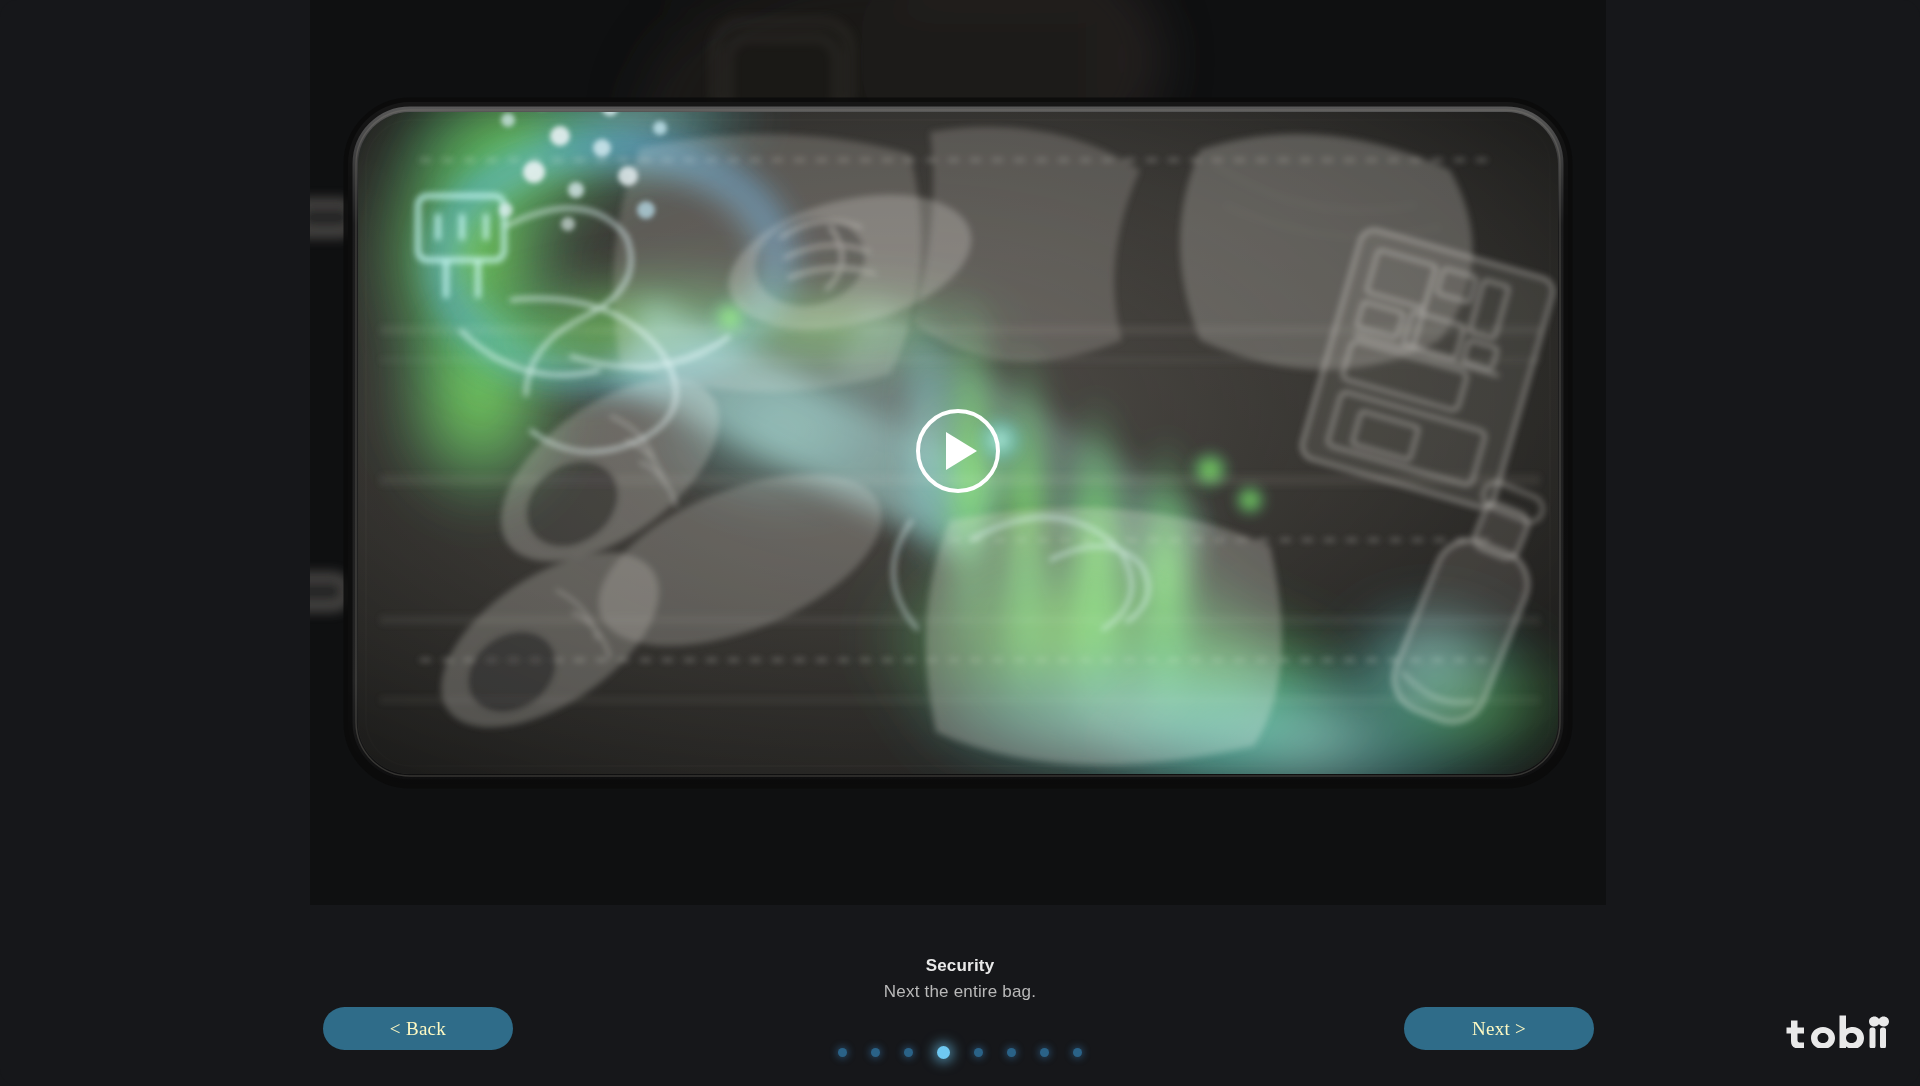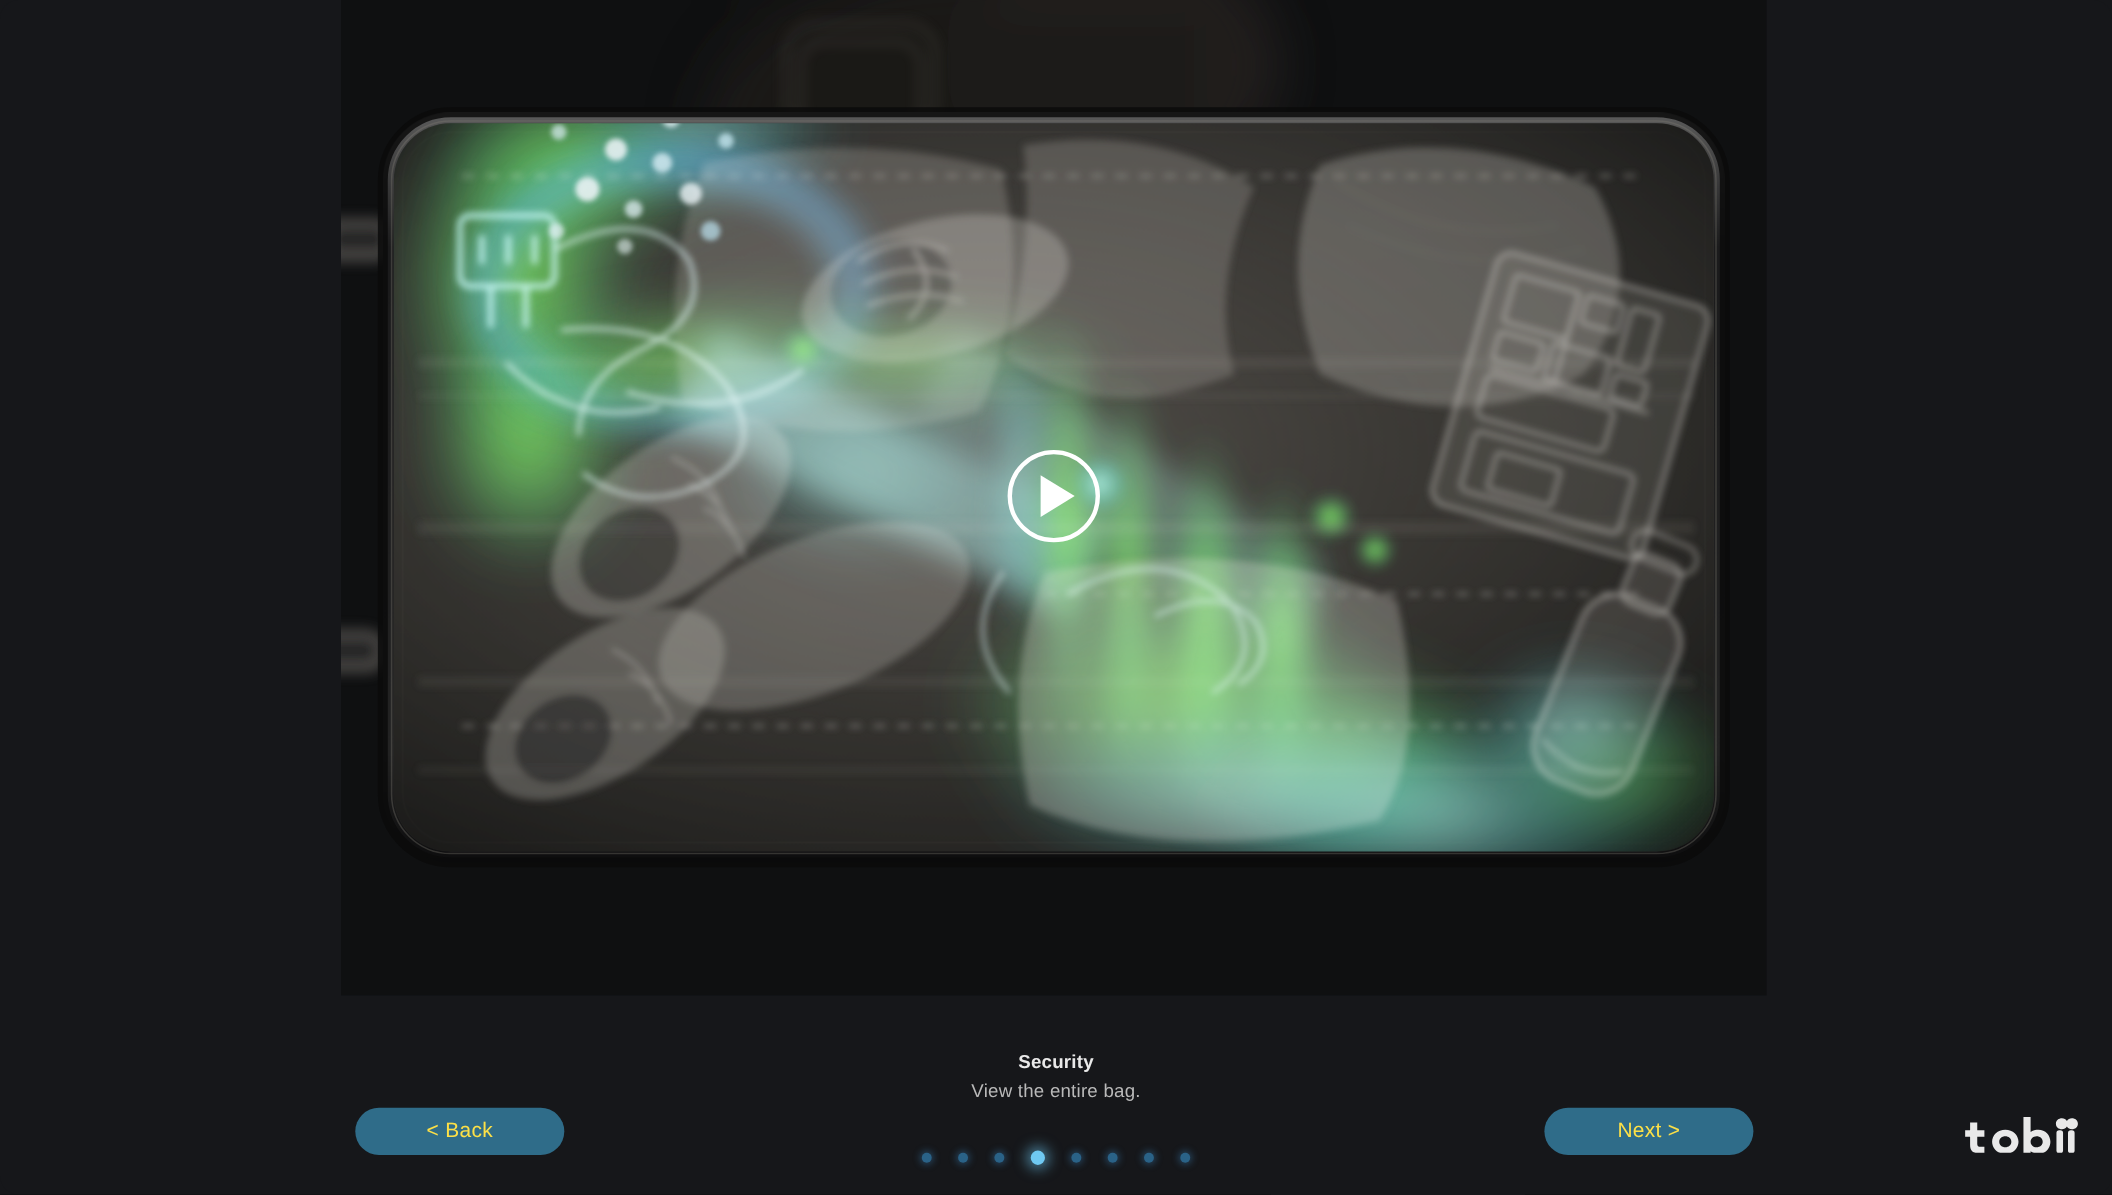--- a/index.html
+++ b/index.html
@@ -54,21 +54,21 @@
   }
   #caption-sub{
     font-size:17px;font-weight:normal;color:#b9b9b9;letter-spacing:.2px;
     margin-top:3px;
   }
 
   
   .nav-btn{
     position:absolute;top:1007px;height:43px;width:190px;
     background:#2f6c89;border:none;border-radius:22px;
-    color:#fde047;font-size:19px;font-family:Liberation Sans, sans-serif;
+    color:#fef9c3;font-size:19px;font-family:Liberation Serif, serif;
     cursor:pointer;letter-spacing:.3px;
   }
   #back-button{left:323px;}
   #next-button{left:1404px;}
 
   
   #pagination{
     position:absolute;top:1046px;left:0;width:1920px;
     display:flex;justify-content:center;align-items:center;gap:24px;
   }
@@ -379,21 +379,21 @@
 
     <div id="play-overlay">
       <div id="play-button">
         <span class="tri"></span>
       </div>
     </div>
   </div>
 
   <div id="caption">
     <div id="caption-title">Security</div>
-    <div id="caption-sub">View the entire bag.</div>
+    <div id="caption-sub">Next the entire bag.</div>
   </div>
 
   <button class="nav-btn" id="back-button">&lt; Back</button>
 
   <button class="nav-btn" id="next-button">Next &gt;</button>
 
   <div id="pagination">
       <span class="dot" aria-label="Slide 1"></span>
       <span class="dot" aria-label="Slide 2"></span>
       <span class="dot" aria-label="Slide 3"></span>

